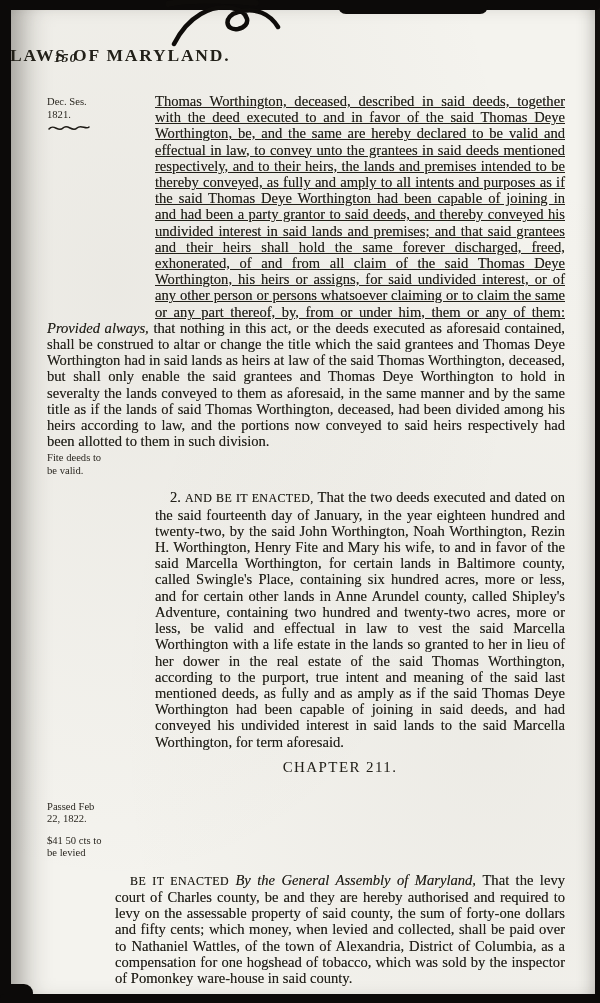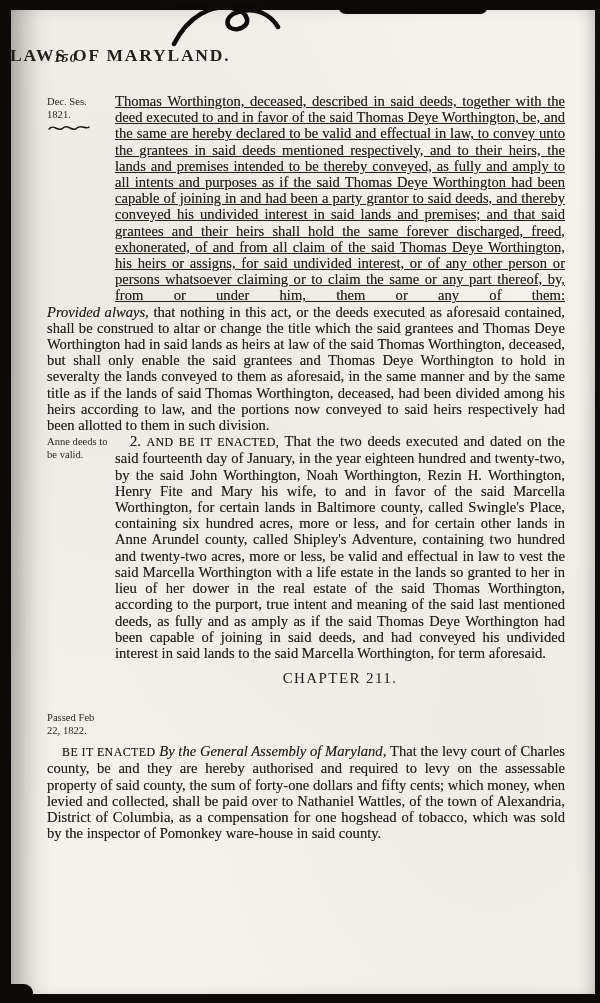--- a/index.html
+++ b/index.html
@@ -17,31 +17,31 @@
     box-shadow:
       inset 28px 0 30px -18px rgba(45,40,34,0.45),
       inset -12px 0 16px -10px rgba(45,40,34,0.30);
     color:#222019;
   }
   .page-header{position:relative;margin-top:38px;height:24px;}
   .pagenum{position:absolute;left:44px;top:3px;font-size:13.5px;font-weight:bold;letter-spacing:1px;font-style:italic;}
   .running-title{position:absolute;left:0;right:8px;top:-2px;text-align:left;
     font-size:17.5px;font-weight:bold;letter-spacing:1.8px;}
   .content{margin:22px 30px 0 37px;}
-  .section{display:flex;}
+  .section{display:flex;gap:40px;}
   .note{
     flex:0 0 68px;box-sizing:border-box;padding:3px 6px 0 0;
     font-size:10.6px;line-height:12.5px;color:#2a2720;
   }
   .body-text{
     flex:1;margin:0;font-size:14.6px;line-height:16.2px;text-align:justify;
     text-shadow:0 0 0.4px rgba(30,28,24,0.5);
   }
   .justify-last{text-align-last:justify;text-decoration:underline;}
-  .indent{text-indent:15px;}
+  .indent{text-indent:15px;margin-top:40px;}
   .caps{font-size:0.82em;letter-spacing:0.4px;}
   .italic{font-style:italic;}
   .chapter-row{display:flex;margin-top:9px;}
   .chapter-heading{flex:1;margin:0;text-align:center;font-size:15px;
     letter-spacing:1.4px;font-weight:normal;}
   .title-row{display:flex;margin-top:22px;}
   .act-title{flex:1;margin:0;text-align:center;font-style:italic;
     font-size:14.6px;line-height:17px;}
   .act-row{display:flex;margin-top:6px;}
   .flourish-svg{display:block;margin-top:1px;}
@@ -81,37 +81,40 @@
       </div>
       <p class="body-text justify-last">Thomas Worthington, deceased, described in said deeds, together with the deed executed to and in favor of the said Thomas Deye Worthington, be, and the same are hereby declared to be valid and effectual in law, to convey unto the grantees in said deeds mentioned respectively, and to their heirs, the lands and premises intended to be thereby conveyed, as fully and amply to all intents and purposes as if the said Thomas Deye Worthington had been capable of joining in and had been a party grantor to said deeds, and thereby conveyed his undivided interest in said lands and premises; and that said grantees and their heirs shall hold the same forever discharged, freed, exhonerated, of and from all claim of the said Thomas Deye Worthington, his heirs or assigns, for said undivided interest, or of any other person or persons whatsoever claiming or to claim the same or any part thereof, by, from or under him, them or any of them:</p>
     </div>
 
     <div class="section">
       <p class="body-text"><span class="italic">Provided always,</span><span> that nothing in this act, or the deeds executed as aforesaid contained, shall be construed to altar or change the title which the said grantees and Thomas Deye Worthington had in said lands as heirs at law of the said Thomas Worthington, deceased, but shall only enable the said grantees and Thomas Deye Worthington to hold in severalty the lands conveyed to them as aforesaid, in the same manner and by the same title as if the lands of said Thomas Worthington, deceased, had been divided among his heirs according to law, and the portions now conveyed to said heirs respectively had been allotted to them in such division.</span></p>
     </div>
 
     <div class="section">
       <div class="note">
-        <span>Anne deeds to be valid.</span>
+        <span>Fite deeds to be valid.</span>
       </div>
       <p class="body-text indent"><span>2. </span><span class="caps">AND BE IT ENACTED,</span><span> That the two deeds executed and dated on the said fourteenth day of January, in the year eighteen hundred and twenty-two, by the said John Worthington, Noah Worthington, Rezin H. Worthington, Henry Fite and Mary his wife, to and in favor of the said Marcella Worthington, for certain lands in Baltimore county, called Swingle's Place, containing six hundred acres, more or less, and for certain other lands in Anne Arundel county, called Shipley's Adventure, containing two hundred and twenty-two acres, more or less, be valid and effectual in law to vest the said Marcella Worthington with a life estate in the lands so granted to her in lieu of her dower in the real estate of the said Thomas Worthington, according to the purport, true intent and meaning of the said last mentioned deeds, as fully and as amply as if the said Thomas Deye Worthington had been capable of joining in said deeds, and had conveyed his undivided interest in said lands to the said Marcella Worthington, for term aforesaid.</span></p>
     </div>
 
     <div class="chapter-row">
       <div class="note"></div>
       <h2 class="chapter-heading">CHAPTER 211.</h2>
     </div>
 
     <div class="title-row">
       <div class="note">
         <span>Passed Feb 22, 1822.</span>
       </div>
     </div>
 
     <div class="act-row">
+      <div class="note">
+        <span>$41 50 cts to be levied</span>
+      </div>
       <p class="body-text indent"><span class="caps">BE IT ENACTED</span><span class="italic"> By the General Assembly of Maryland, </span><span>That the levy court of Charles county, be and they are hereby authorised and required to levy on the assessable property of said county, the sum of forty-one dollars and fifty cents; which money, when levied and collected, shall be paid over to Nathaniel Wattles, of the town of Alexandria, District of Columbia, as a compensation for one hogshead of tobacco, which was sold by the inspector of Pomonkey ware-house in said county.</span></p>
     </div>
 
   </div>
 </div>
 
 <div class="edge-top"></div>
 <div class="edge-top-blob"></div>
 <div class="edge-left"></div>
 <div class="edge-right"></div>

